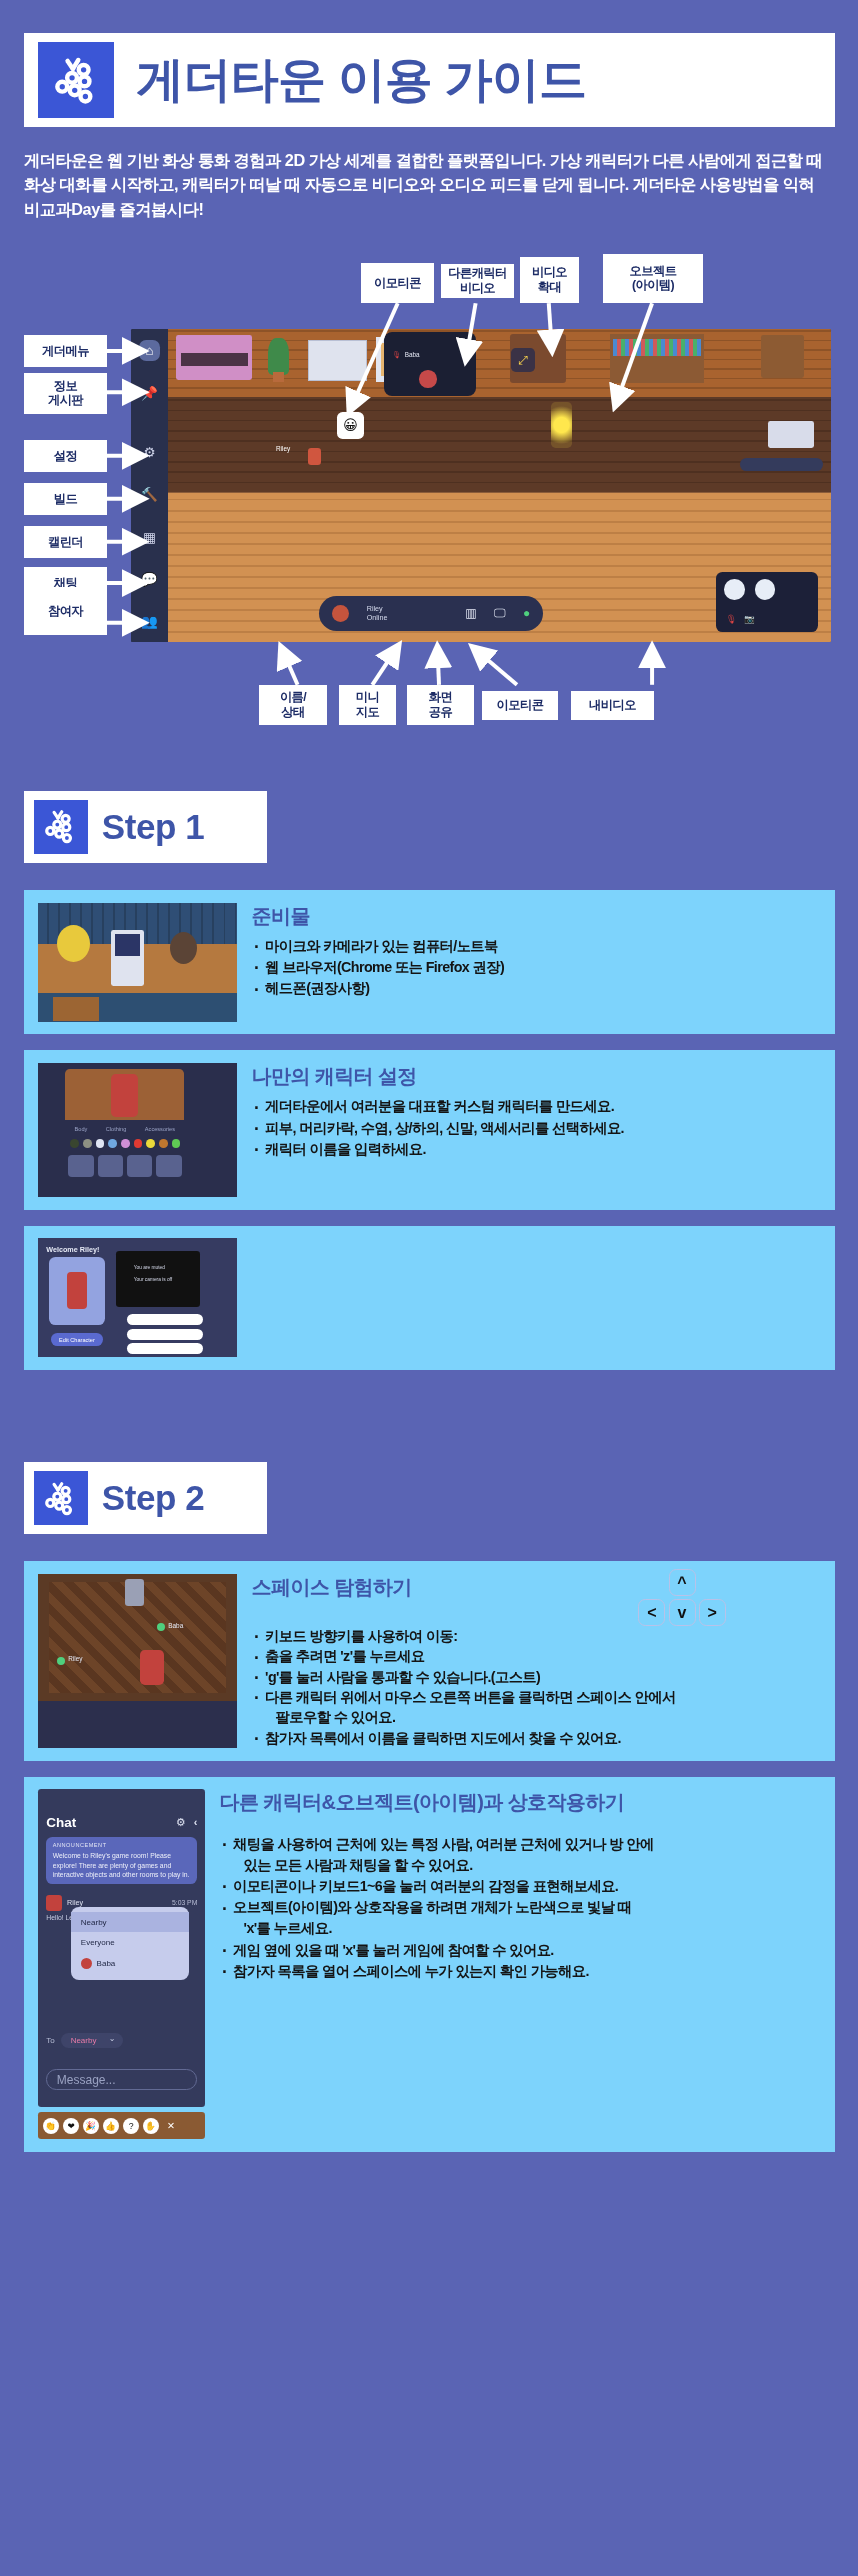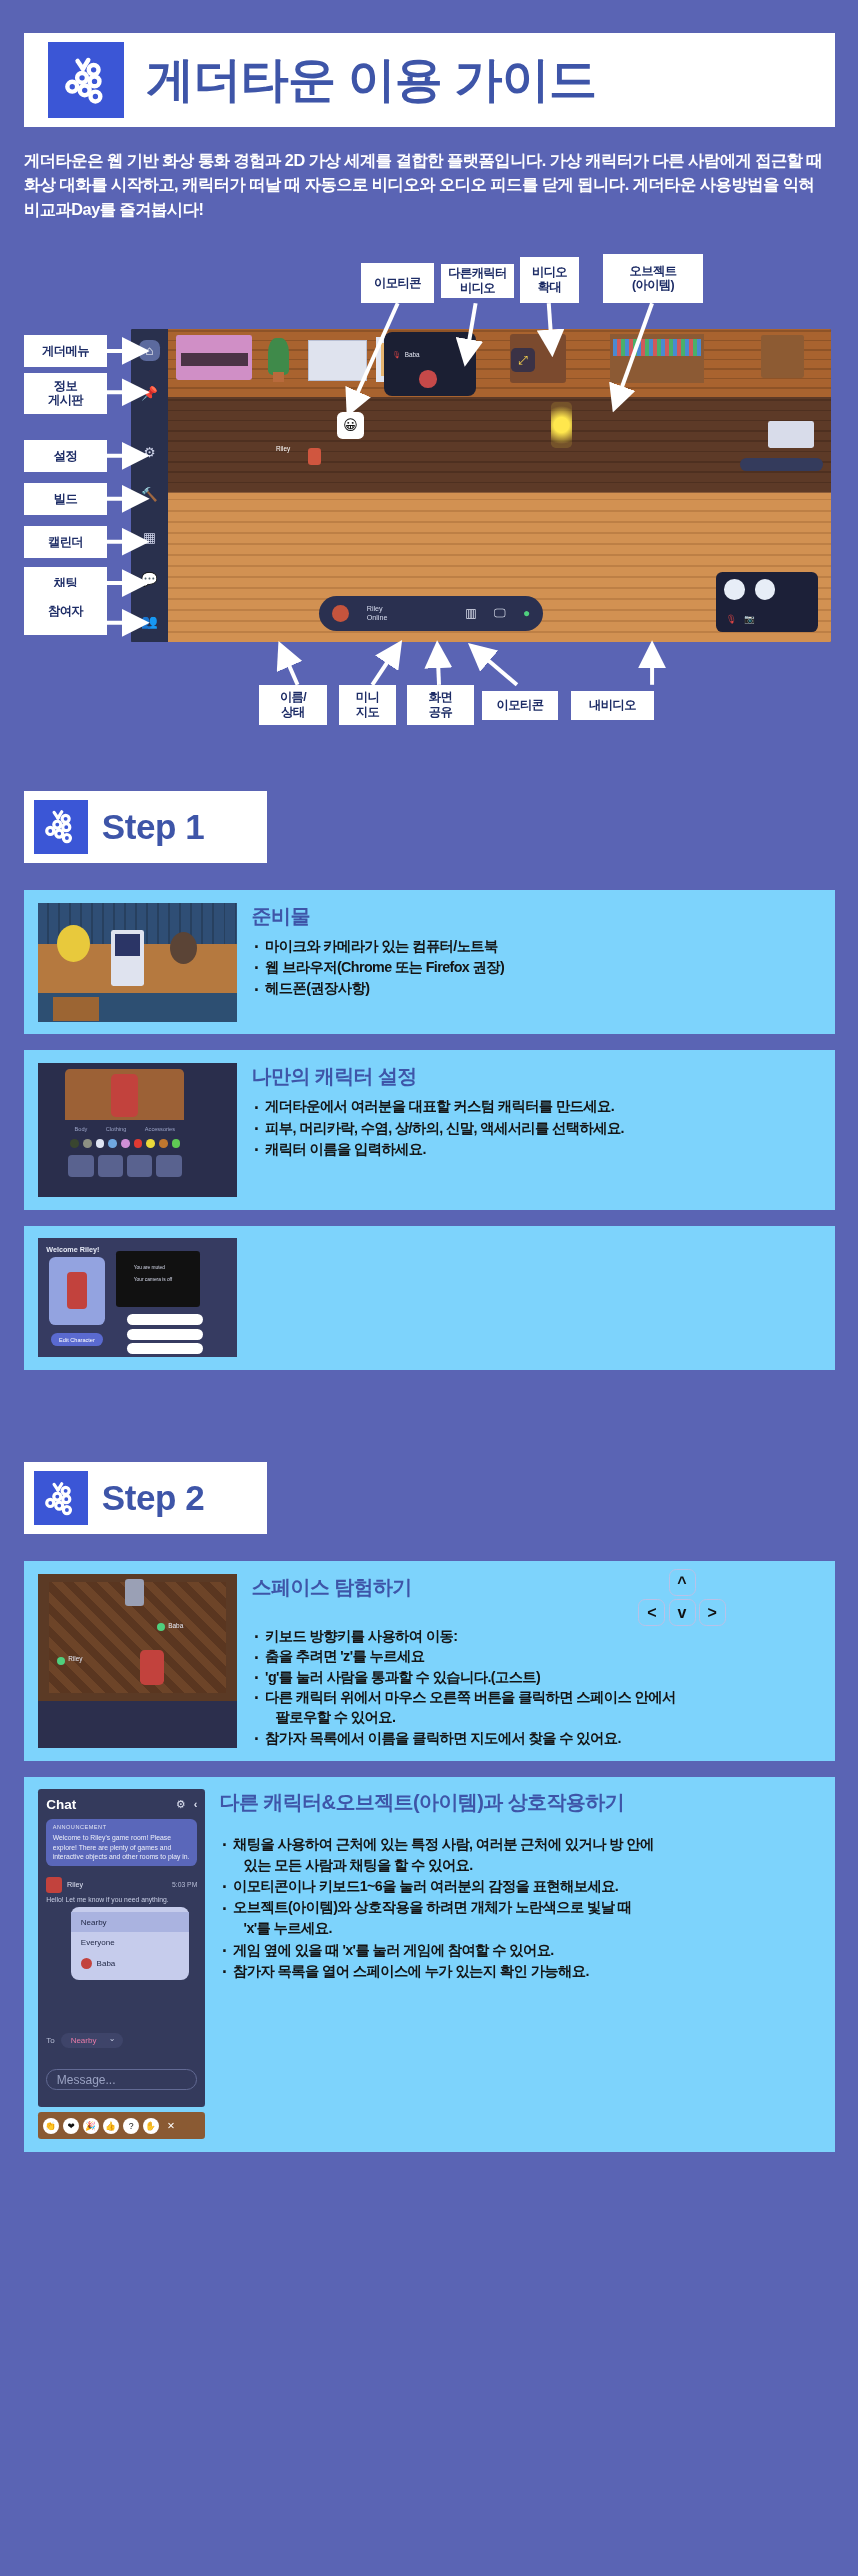--- a/index.html
+++ b/index.html
@@ -11,21 +11,21 @@
     overflow:hidden;
   }
   .page{width:859px;height:2576px;position:relative;padding:0 24px;}
 
   
   .header-bar{
     margin-top:33px;
     height:94px;
     background:#ffffff;
     display:flex;align-items:center;
-    padding-left:10px;
+    padding-left:0;
   }
   .logo-tile{
     width:76px;height:76px;background:#3b56d6;
     margin-left:14.3px;
     display:flex;align-items:center;justify-content:center;flex:0 0 auto;
   }
   .logo-svg{width:57px;height:57px;display:block;}
   .header-title{
     font-size:48px;font-weight:bold;color:#3e55a8;
     margin-left:22px;letter-spacing:-0.8px;line-height:1;
@@ -206,21 +206,21 @@
   .th-room .lamp{position:absolute;left:87px;top:4.8px;width:19px;height:27px;background:#9aa0b5;border-radius:3.2px;}
   .th-room .c1{position:absolute;left:119px;top:49px;width:8px;height:8px;border-radius:50%;background:#4fd07e;}
   .th-room .n1{position:absolute;left:130px;top:48px;color:#e6eaf6;font-size:6.4px;}
   .th-room .c2{position:absolute;left:19px;top:83px;width:8px;height:8px;border-radius:50%;background:#4fd07e;}
   .th-room .n2{position:absolute;left:30px;top:81px;color:#e6eaf6;font-size:6.4px;}
   .th-room .hero{position:absolute;left:102px;top:76px;width:24px;height:35px;background:#c2423d;border-radius:4.8px;}
 
   
   .th-chat{width:167px;height:318px;background:#343a5c;position:relative;border-radius:3.2px;padding:8px;}
   .ch-head{display:flex;align-items:center;justify-content:space-between;color:#fff;
-    font-size:13.5px;font-weight:bold;margin-bottom:6.4px;}
+    font-size:13.5px;font-weight:bold;margin-bottom:6.4px;margin-top:18px;}
   .ch-head .ic{display:flex;gap:8px;font-size:11px;color:#dfe3f2;font-weight:normal;}
   .ch-ann{background:#5a67ba;border-radius:6.4px;padding:4.8px 6.4px;color:#eef0fa;font-size:6.8px;line-height:1.35;}
   .ch-ann .t{font-size:5.6px;letter-spacing:0.5px;margin-bottom:2.4px;opacity:.92;}
   .ch-msg{display:flex;align-items:center;gap:4.8px;margin-top:11px;}
   .ch-msg .av{width:16px;height:16px;border-radius:3.2px;background:#c2423d;}
   .ch-msg .time{margin-left:auto;color:#b7bdd6;font-size:6.8px;}
   .ch-body{color:#c9cfe5;font-size:6.8px;line-height:1.35;margin-top:2.4px;}
   .ch-drop{position:absolute;left:33px;top:118px;width:118px;background:#c6ccec;border-radius:8px;padding:4.8px 0;}
   .ch-drop div{font-size:8px;color:#232a48;padding:5.6px 9.5px;display:flex;align-items:center;gap:4.8px;}
   .ch-drop div.on{background:#aab3e0;}

